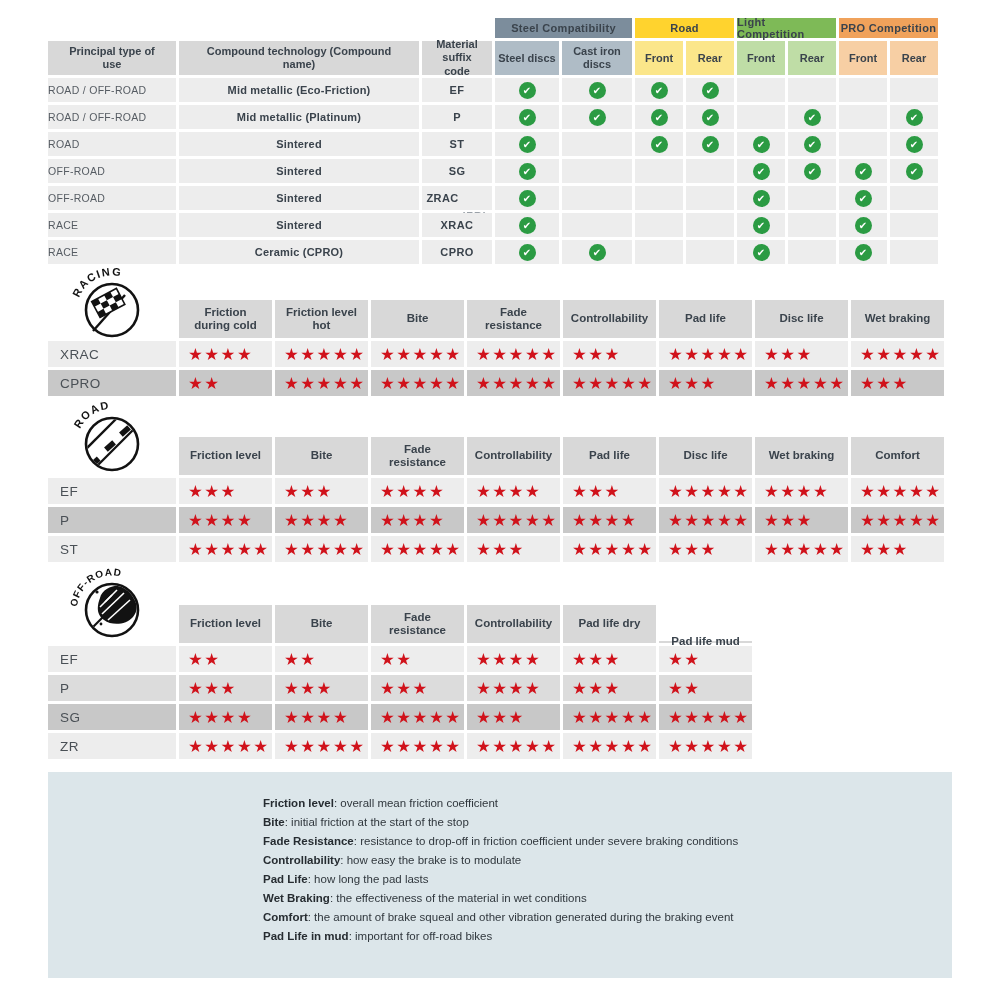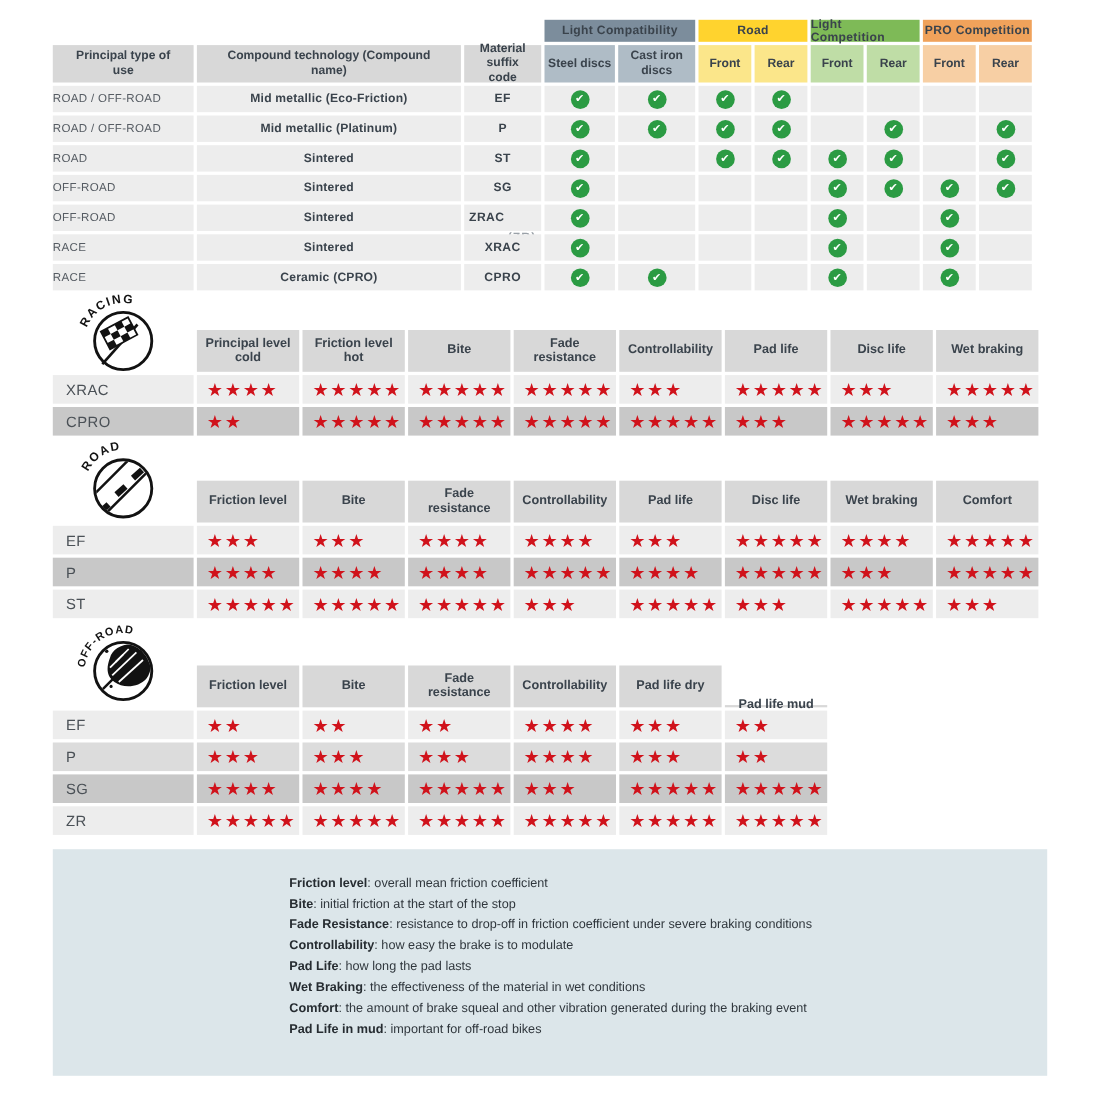--- a/index.html
+++ b/index.html
@@ -45,21 +45,21 @@
   .legend-line b{color:#262c31;}
   
   .icon-arc-text{font-family:"Liberation Sans",sans-serif;font-weight:bold;fill:#121212;}
 </style>
 </head>
 <body>
 
 <div class="page">
 
   <div id="compat-grid">
-      <div class="group-header" style="grid-area: 1 / 4 / auto / span 2; background: rgb(124, 141, 156);">Light Compatibility</div>
+      <div class="group-header" style="grid-area: 1 / 4 / auto / span 2; background: rgb(124, 141, 156);">Steel Compatibility</div>
       <div class="group-header" style="grid-area: 1 / 6 / auto / span 2; background: rgb(255, 211, 46);">Road</div>
       <div class="group-header" style="grid-area: 1 / 8 / auto / span 2; background: rgb(126, 186, 87);">Light Competition</div>
       <div class="group-header" style="grid-area: 1 / 10 / auto / span 2; background: rgb(240, 162, 91);">PRO Competition</div>
       <div class="main-header" style="grid-area: 2 / 1;">Principal type of use</div>
       <div class="main-header" style="grid-area: 2 / 2;">Compound technology (Compound name)</div>
       <div class="main-header" style="grid-area: 2 / 3;">Material suffix code</div>
       <div class="sub-header" style="grid-area: 2 / 4; background: rgb(175, 188, 198);">Steel discs</div>
       <div class="sub-header" style="grid-area: 2 / 5; background: rgb(175, 188, 198);">Cast iron discs</div>
       <div class="sub-header" style="grid-area: 2 / 6; background: rgb(251, 230, 138);">Front</div>
       <div class="sub-header" style="grid-area: 2 / 7; background: rgb(251, 230, 138);">Rear</div>
@@ -223,21 +223,21 @@
             <rect x="0" y="-17" width="7" height="6" fill="#121212"></rect>
           <rect x="-7" y="-11" width="7" height="6" fill="#121212"></rect>
             <rect x="7" y="-11" width="7" height="6" fill="#121212"></rect>
           <rect x="-14" y="-5" width="7" height="6" fill="#121212"></rect>
             <rect x="0" y="-5" width="7" height="6" fill="#121212"></rect>
         </g>
       </g>
     </svg>
     <div class="rating-grid" style="margin-top: 28px; grid-template-columns: 128px repeat(8, 93px);">
         <div class="spacer" style="grid-area: 1 / 1;"></div>
-        <div class="rating-header" style="grid-row: 1;">Principal level cold</div>
+        <div class="rating-header" style="grid-row: 1;">Friction during cold</div>
         <div class="rating-header" style="grid-row: 1;">Friction level hot</div>
         <div class="rating-header" style="grid-row: 1;">Bite</div>
         <div class="rating-header" style="grid-row: 1;">Fade resistance</div>
         <div class="rating-header" style="grid-row: 1;">Controllability</div>
         <div class="rating-header" style="grid-row: 1;">Pad life</div>
         <div class="rating-header" style="grid-row: 1;">Disc life</div>
         <div class="rating-header" style="grid-row: 1;">Wet braking</div>
         <div class="rating-label shade-light">XRAC</div>
         <div class="star-cell shade-light">★★★★</div>
         <div class="star-cell shade-light">★★★★★</div>

